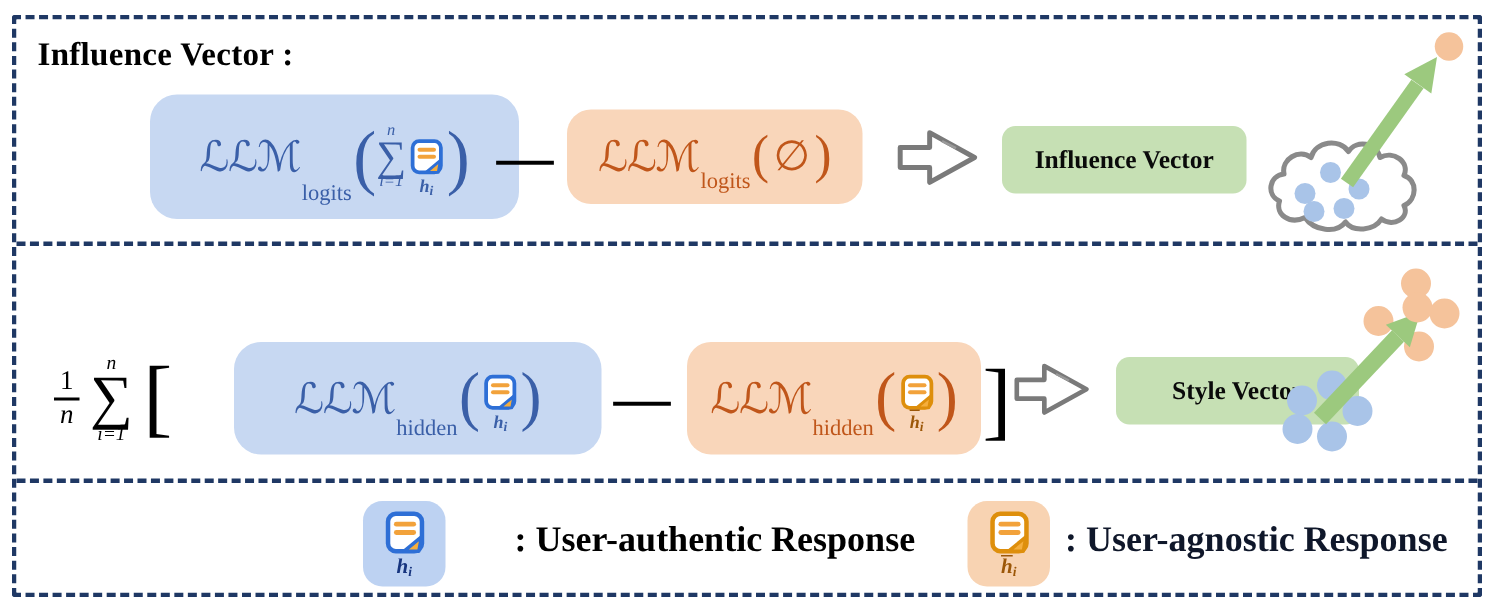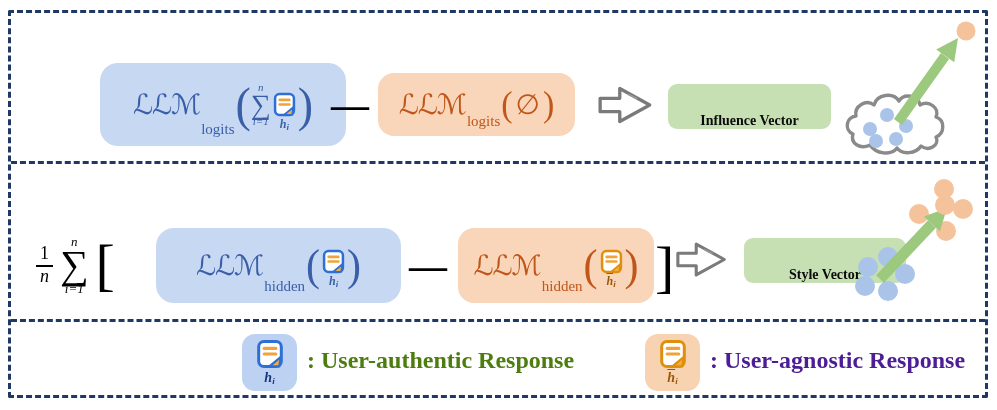--- a/index.html
+++ b/index.html
@@ -5,22 +5,22 @@
   html,body{margin:0;padding:0;background:#ffffff;}
   .canvas{position:relative;width:997px;height:410px;background:#fff;overflow:hidden;
           font-family:"Liberation Serif","DejaVu Serif",serif;}
   .abs{position:absolute;}
   .outer{left:8px;top:10px;width:974px;height:382px;border:3px dashed #1F3864;border-radius:2px;}
   .divider{left:11px;width:974px;border-top:3px dashed #1F3864;height:0;}
   .sec-title{font-weight:bold;font-size:22px;color:#000;letter-spacing:0.2px;}
   .fbox{display:flex;align-items:center;justify-content:center;}
   .blue-box{background:#C7D8F2;border-radius:18px;color:#3A5FA8;}
   .orange-box{background:#F9D6BA;border-radius:16px;color:#C0561A;}
-  .green-box{background:#C6E0B4;border-radius:9px;display:flex;align-items:flex-end;justify-content:center;
-             font-weight:bold;font-size:14px;color:#0a0a0a;}
+  .green-box{background:#C6E0B4;border-radius:9px;display:flex;align-items:center;justify-content:center;
+             font-weight:bold;font-size:17px;color:#0a0a0a;}
   .llm{font-family:"DejaVu Sans","DejaVu Serif",sans-serif;font-size:28px;line-height:1;letter-spacing:-1px;}
   .llm-sub{font-style:normal;font-size:15px;align-self:flex-end;margin:0 1px 9px 1px;line-height:1;}
   .paren{font-weight:400;line-height:0.9;transform:scaleY(1.05);}
   .sumstack{display:flex;flex-direction:column;align-items:center;line-height:1;}
   .ss-top,.ss-bot{font-size:11px;font-style:italic;line-height:1;}
   .ss-sym{font-size:28px;line-height:0.85;font-style:normal;}
   .icstack{display:flex;flex-direction:column;align-items:center;line-height:1;margin:14px 1px 0 1px;}
   .ic-sub{font-size:12px;font-style:italic;font-weight:bold;line-height:1;margin-top:1px;}
   .si{font-size:9px;vertical-align:-2px;}
   .minus{font-size:38px;font-weight:bold;color:#000;line-height:1;}
@@ -32,32 +32,33 @@
   .bracket{font-size:58px;font-weight:400;color:#000;line-height:1;transform:scaleY(1.0);}
   .prefix{display:flex;align-items:center;gap:7px;height:96px;}
   .tile{display:flex;flex-direction:column;align-items:center;justify-content:center;border-radius:13px;}
   .tile-blue{background:#BDD2F2;}
   .tile-orange{background:#F8D3B2;}
   .tile-sub{font-size:14px;font-style:italic;font-weight:bold;line-height:1;margin-top:2px;}
   .tile-blue .tile-sub{color:#17357F;}
   .tile-orange .tile-sub{color:#9C5708;}
   .bar{text-decoration:overline;}
   .legend-label{font-weight:bold;font-size:24px;line-height:1;white-space:nowrap;}
-  .lbl-blue{color:#4d7c0f;}
-  .lbl-orange{color:#4c1d95;}
+  .lbl-blue{color:#000000;margin-left:36px;}
+  .lbl-orange{color:#0f172a;}
 </style>
 </head>
 <body>
 
 <div class="canvas">
 
   <div class="abs outer"></div>
   <div class="abs divider" style="top:161px"></div>
   <div class="abs divider" style="top:319px"></div>
 
+  <div class="abs sec-title" style="left:25px;top:23px">Influence Vector :</div>
 
   <div class="abs fbox blue-box" style="left:100px;top:63px;width:246px;height:83px">
     <span class="llm">ℒℒℳ</span>
     <span class="llm-sub">logits</span>
     <span class="paren" style="font-size:46px">(</span>
     <span class="sumstack">
       <span class="ss-top">n</span>
       <span class="ss-sym">∑</span>
       <span class="ss-bot">i=1</span>
     </span>

